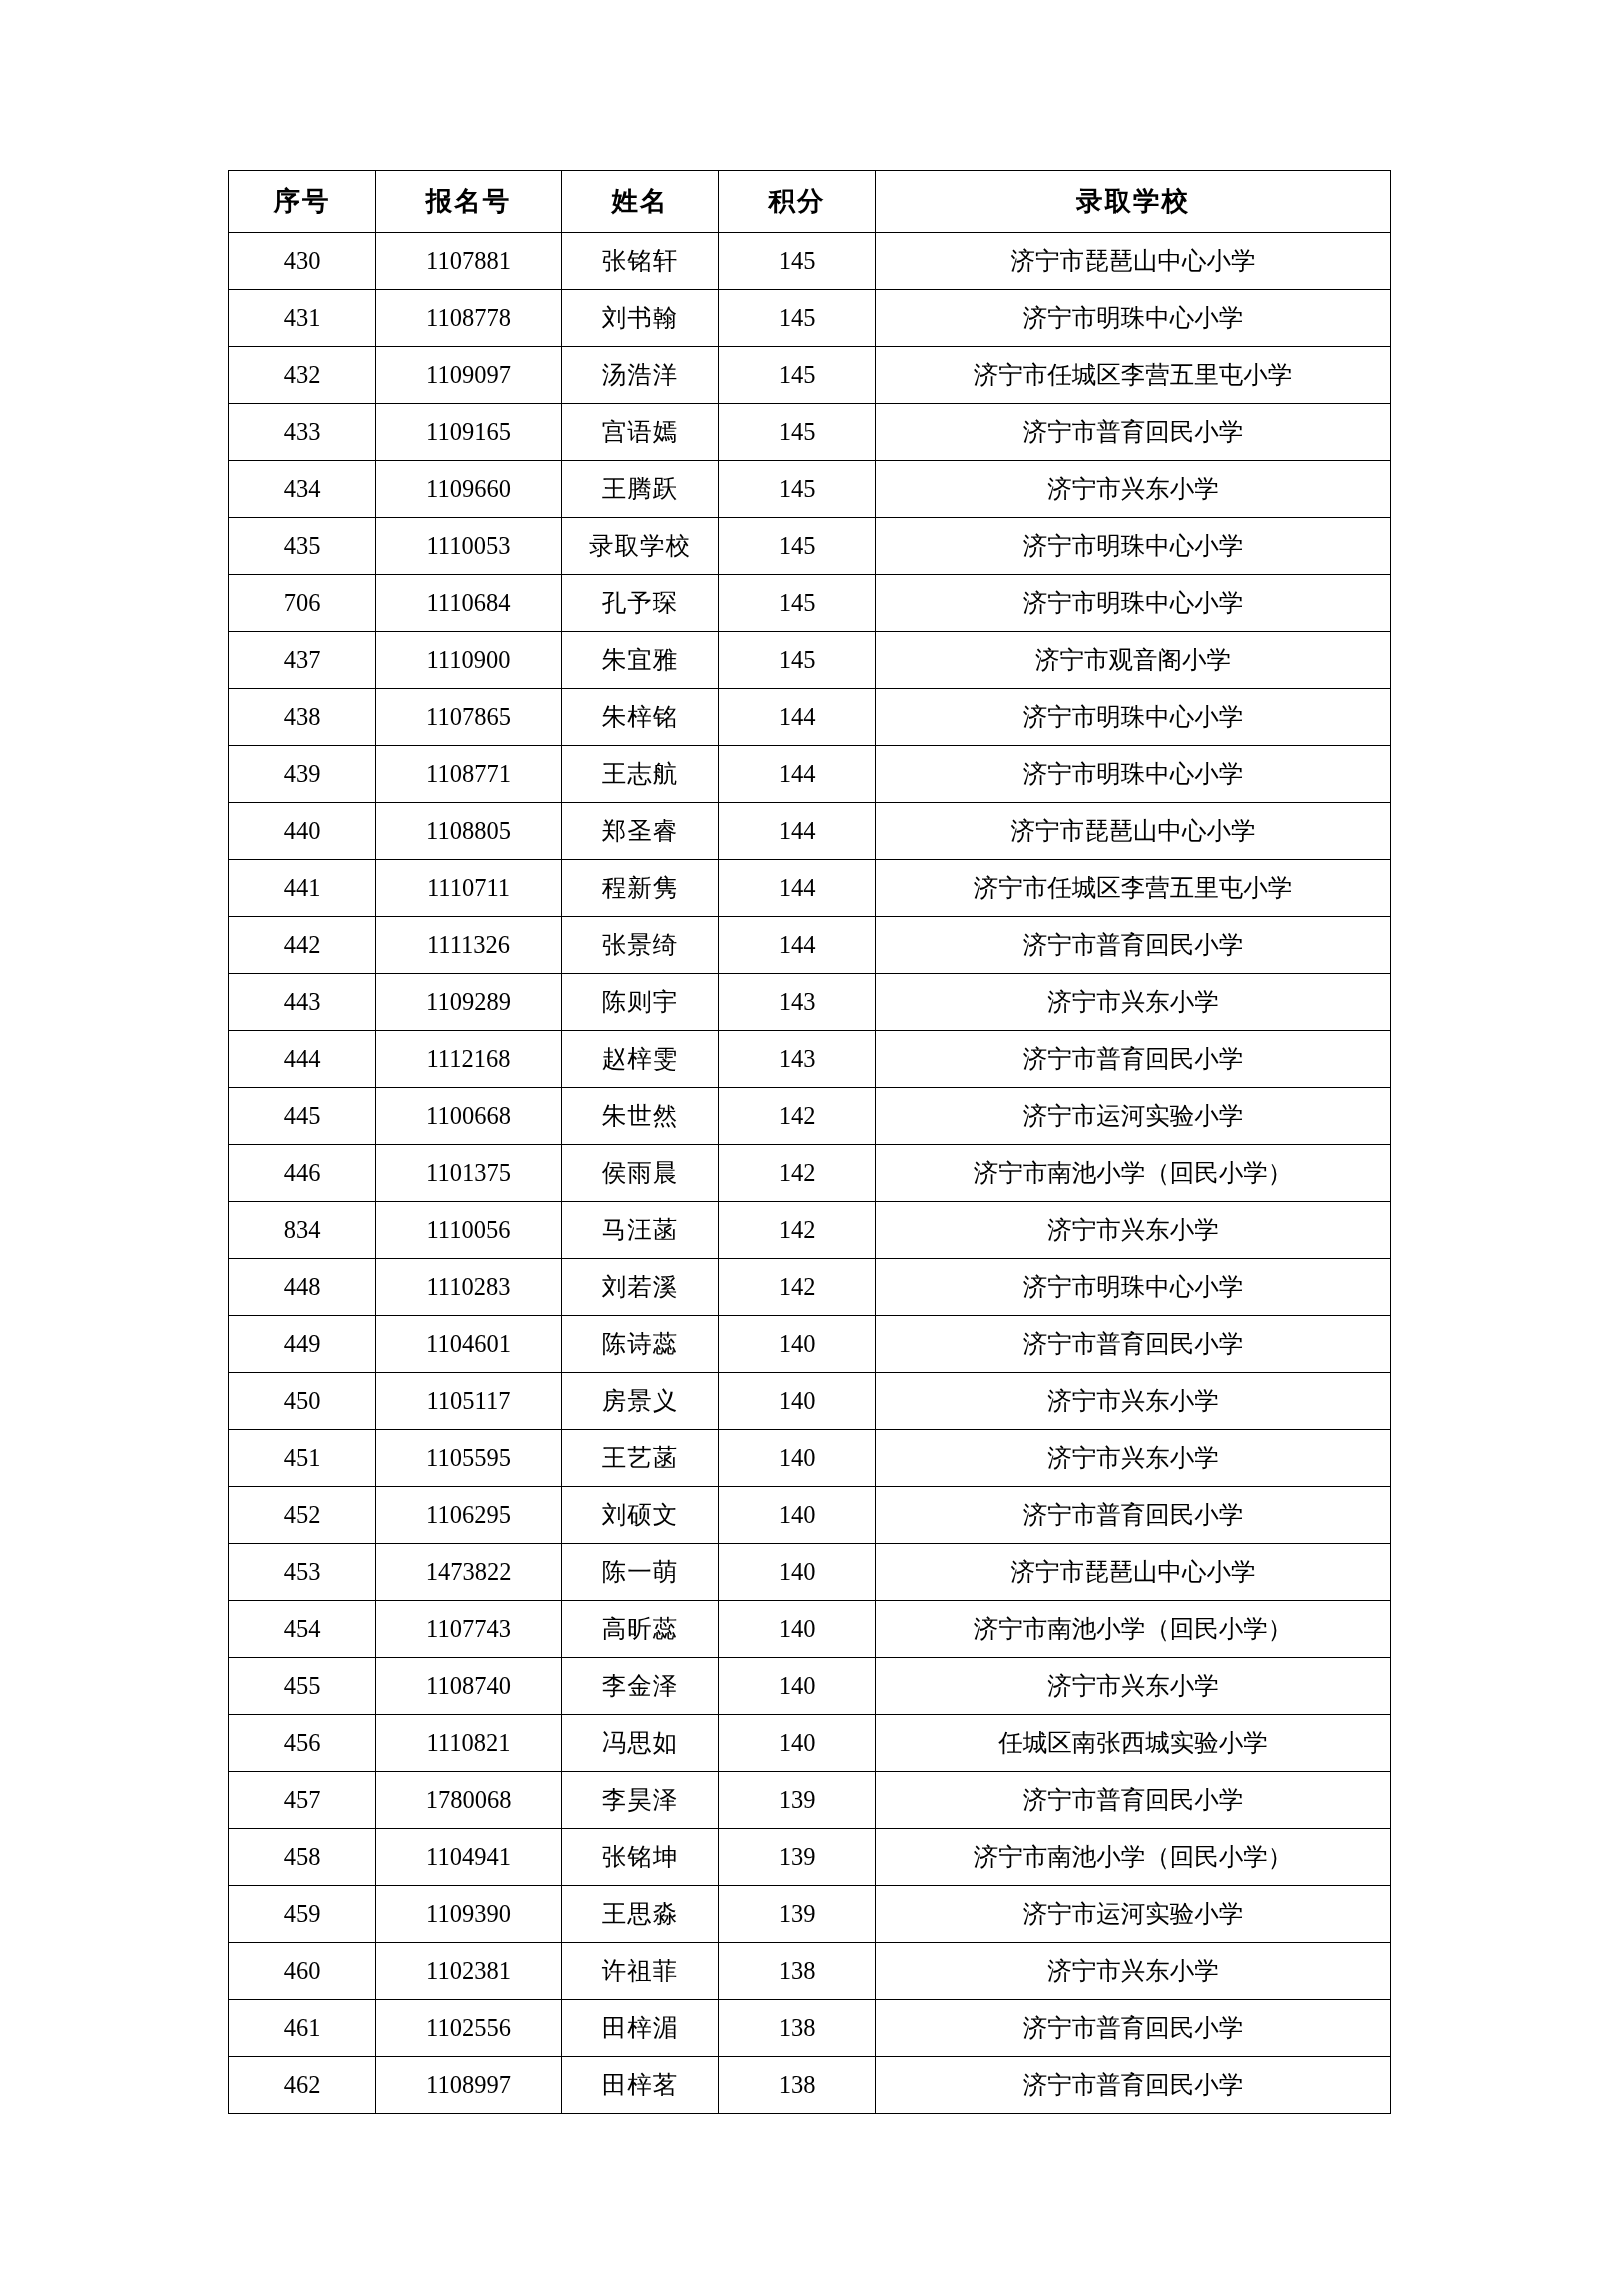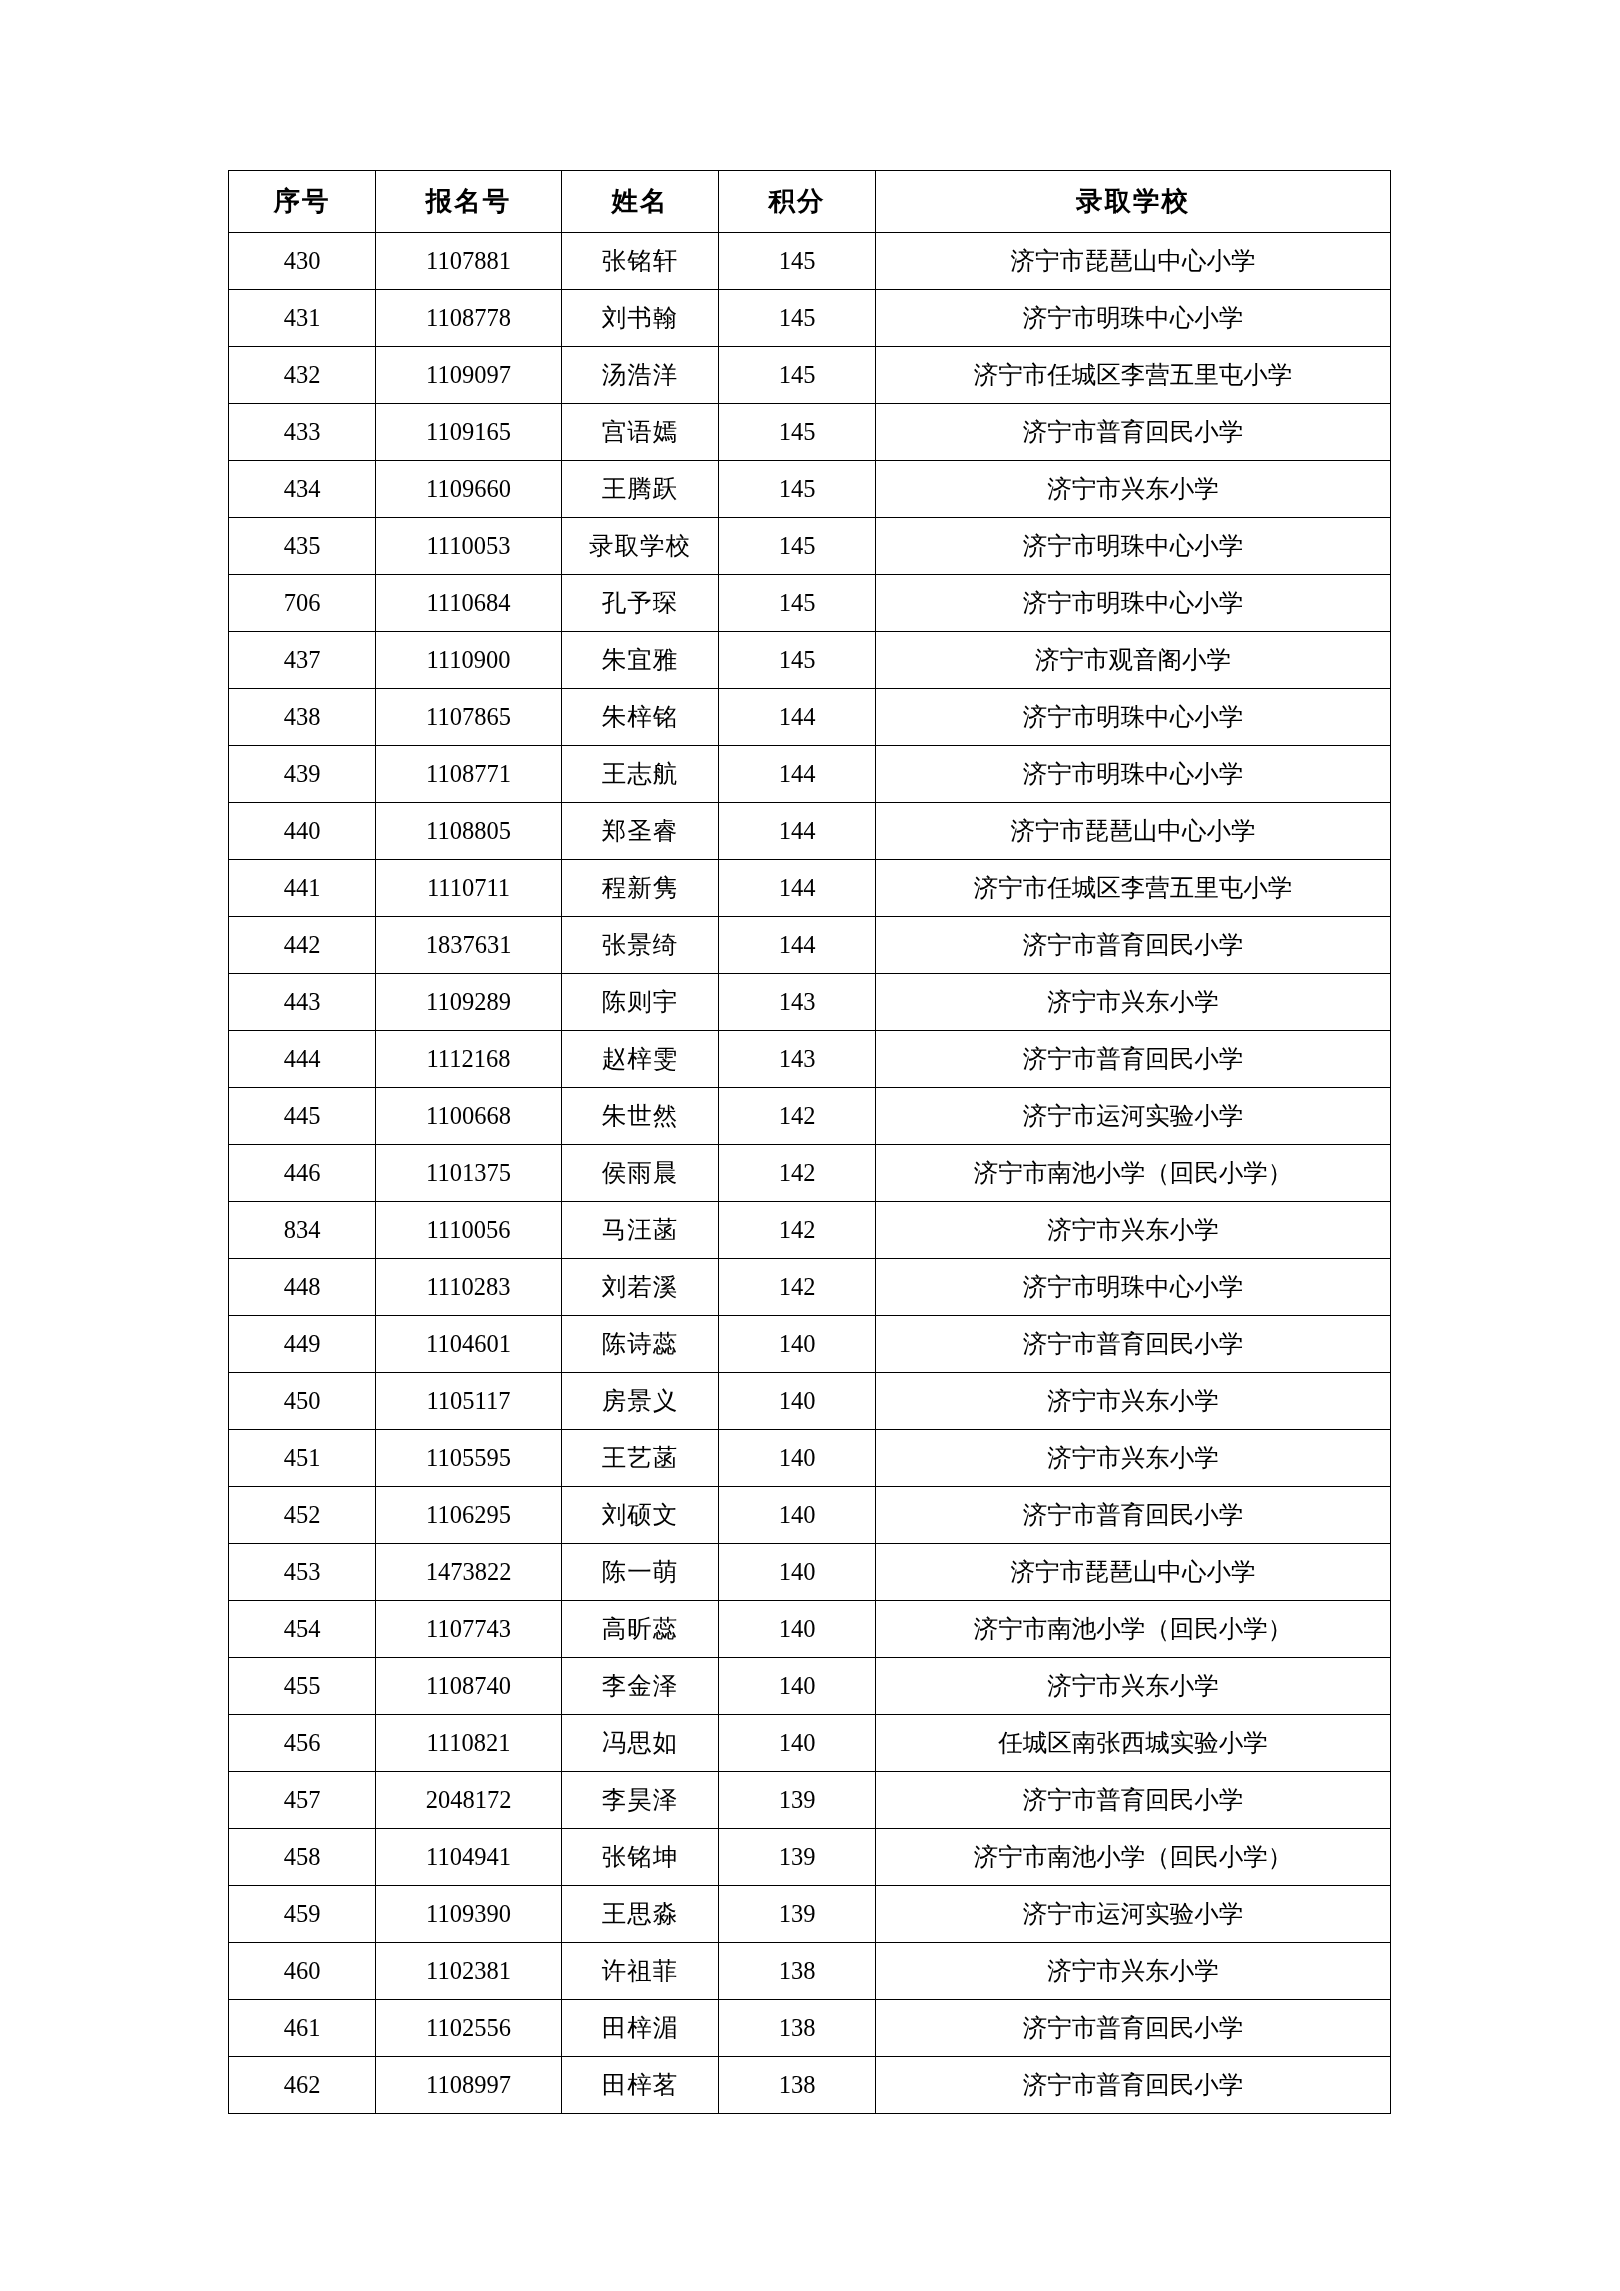--- a/index.html
+++ b/index.html
@@ -166,21 +166,21 @@
         </tr>
         <tr>
           <td class="index">441</td>
           <td class="regno">1110711</td>
           <td class="name">程新隽</td>
           <td class="score">144</td>
           <td class="school">济宁市任城区李营五里屯小学</td>
         </tr>
         <tr>
           <td class="index">442</td>
-          <td class="regno">1837631</td>
+          <td class="regno">1111326</td>
           <td class="name">张景绮</td>
           <td class="score">144</td>
           <td class="school">济宁市普育回民小学</td>
         </tr>
         <tr>
           <td class="index">443</td>
           <td class="regno">1109289</td>
           <td class="name">陈则宇</td>
           <td class="score">143</td>
           <td class="school">济宁市兴东小学</td>
@@ -271,21 +271,21 @@
         </tr>
         <tr>
           <td class="index">456</td>
           <td class="regno">1110821</td>
           <td class="name">冯思如</td>
           <td class="score">140</td>
           <td class="school">任城区南张西城实验小学</td>
         </tr>
         <tr>
           <td class="index">457</td>
-          <td class="regno">2048172</td>
+          <td class="regno">1780068</td>
           <td class="name">李昊泽</td>
           <td class="score">139</td>
           <td class="school">济宁市普育回民小学</td>
         </tr>
         <tr>
           <td class="index">458</td>
           <td class="regno">1104941</td>
           <td class="name">张铭坤</td>
           <td class="score">139</td>
           <td class="school">济宁市南池小学（回民小学）</td>

